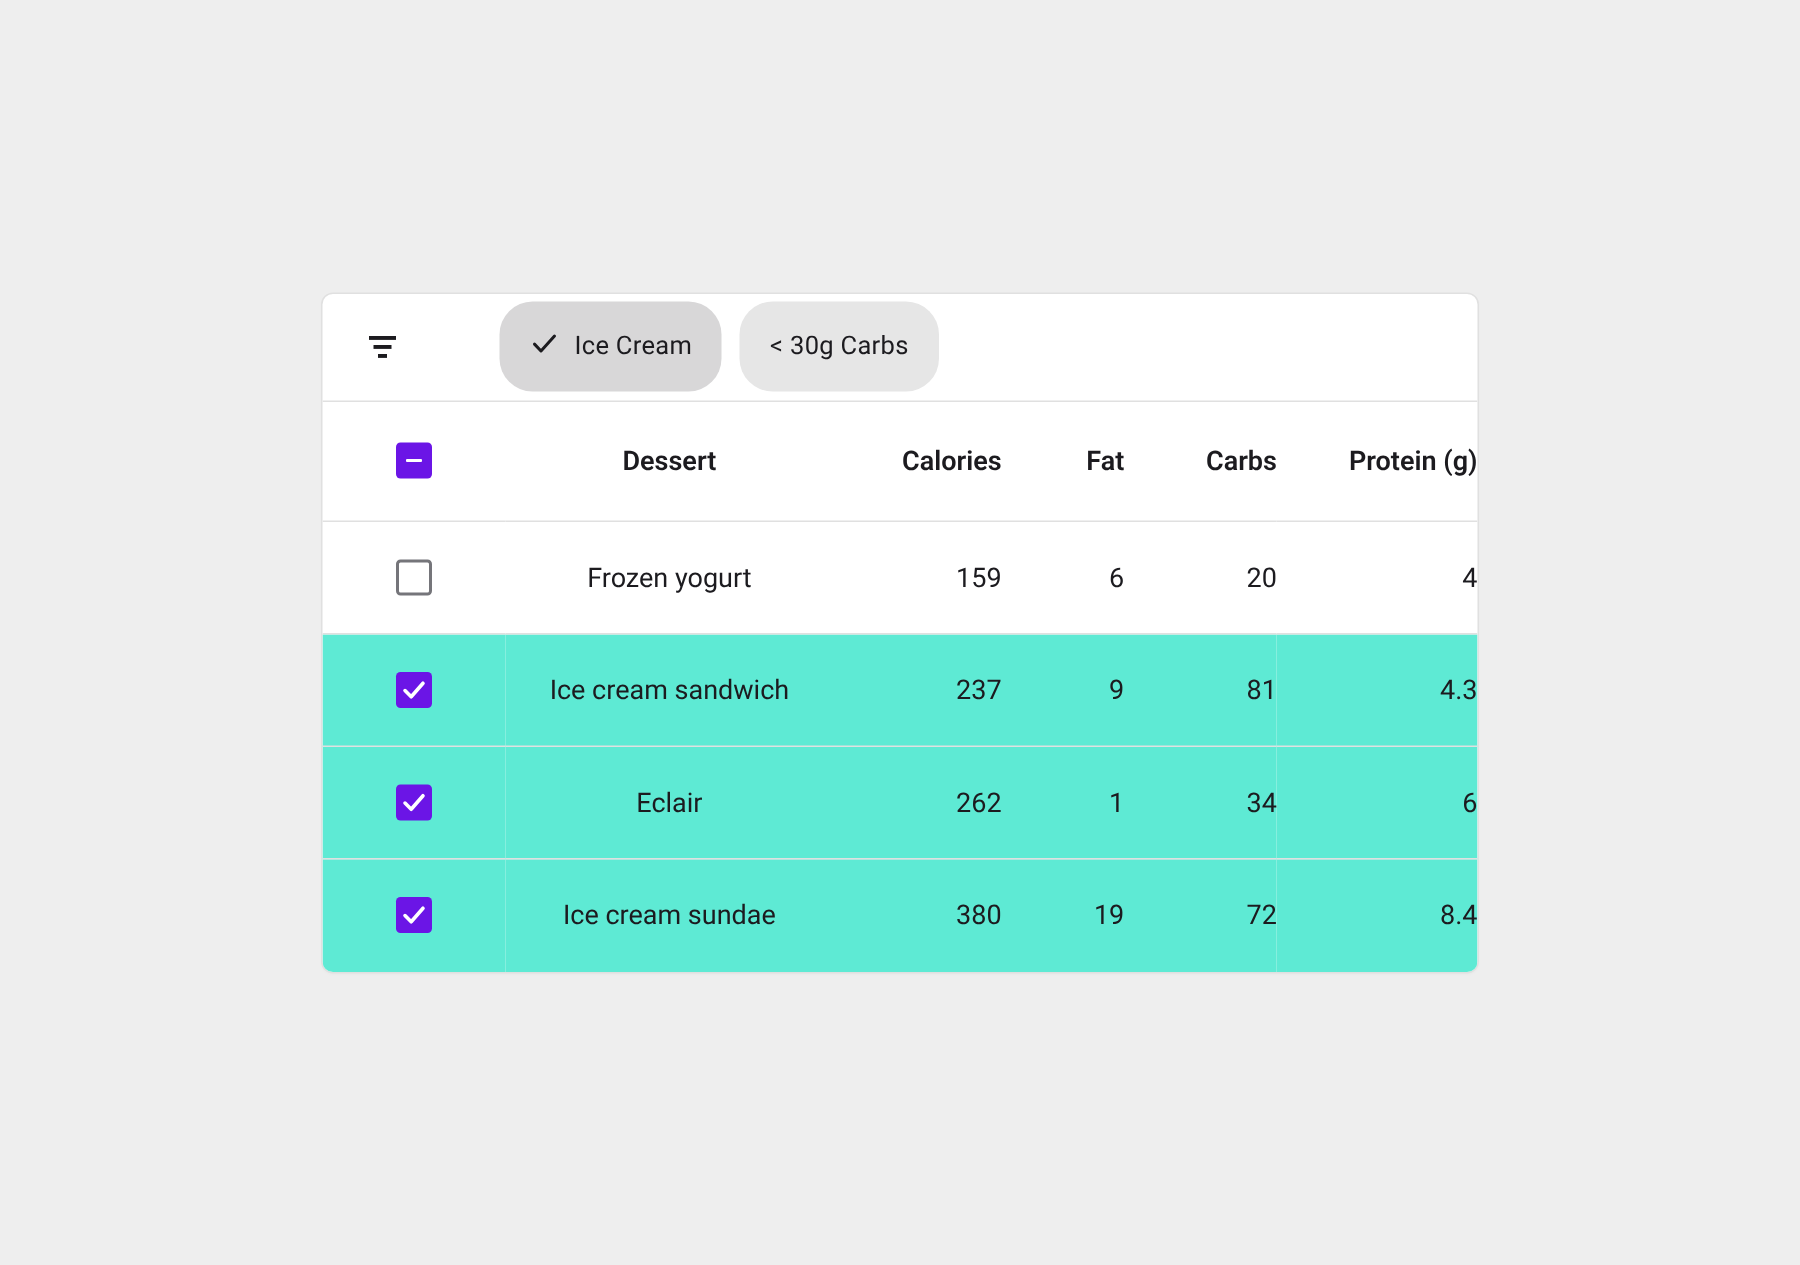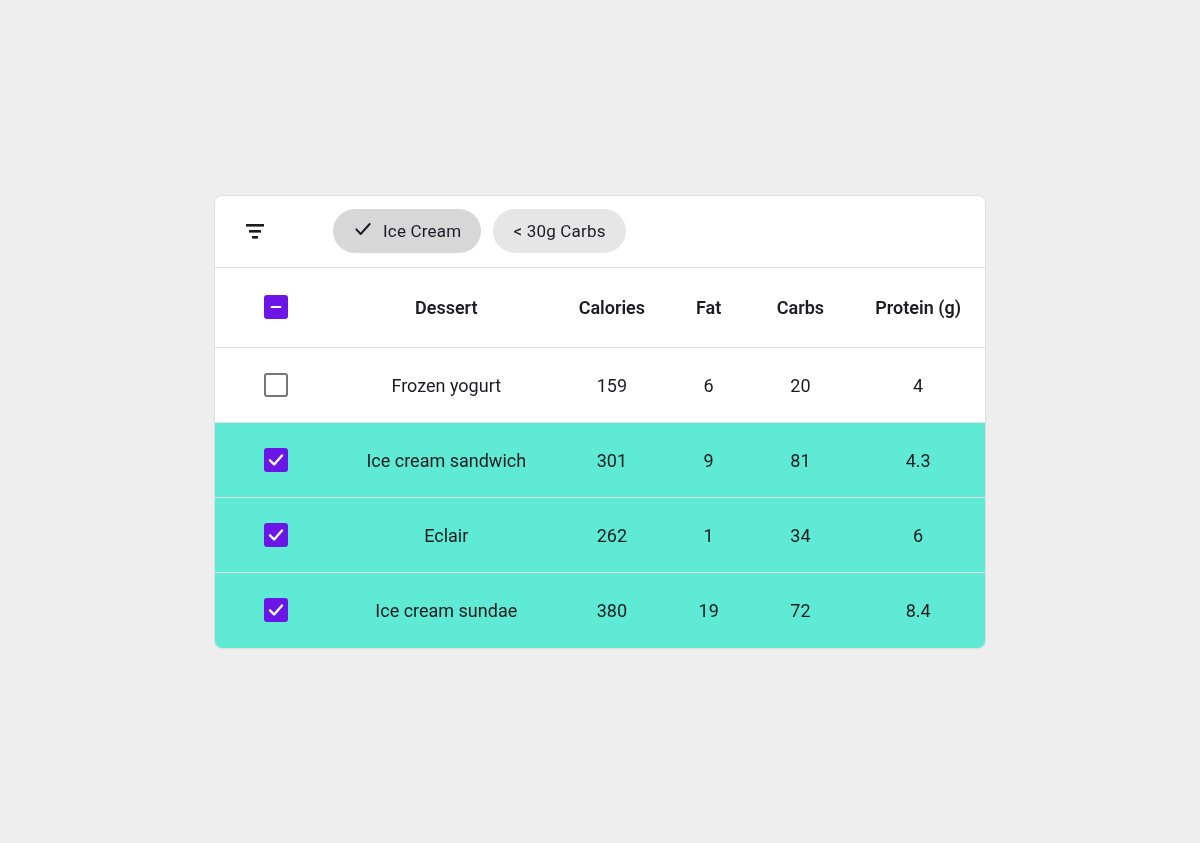--- a/index.html
+++ b/index.html
@@ -43,21 +43,21 @@
     justify-content: center;
     cursor: pointer;
   }
   .chips {
     display: flex;
     align-items: center;
     gap: 12px;
     margin-left: 50px;
   }
   .chip {
-    height: 44px;
+    height: 60px;
     padding: 0 20px;
     border-radius: 22px;
     background: #e6e6e6;
     display: inline-flex;
     align-items: center;
     gap: 10px;
     font-size: 17px;
     color: #1c1b1f;
     cursor: pointer;
     letter-spacing: 0.2px;
@@ -80,21 +80,21 @@
     border-bottom: 1px solid #e0e0e0;
   }
   thead tr {
     height: 80px;
   }
   tbody tr:last-child { border-bottom: none; }
   tbody tr.selected { background: #5eead4; }
 
   th, td {
     padding: 0;
-    text-align: center;
+    text-align: right;
     font-size: 18px;
   }
   th {
     font-weight: 600;
   }
   th.dessert, td.dessert {
     text-align: center;
     padding-left: 0;
   }
   .col-check { width: 122px; text-align: center; }
@@ -194,21 +194,21 @@
 
       <tr class="selected">
         <td class="col-check">
           <span class="cbox checked">
             <svg width="18" height="18" viewBox="0 0 24 24" fill="none" stroke="#ffffff" stroke-width="3.2" stroke-linecap="round" stroke-linejoin="round">
               <polyline points="4 12.5 9.5 18 20 6"></polyline>
             </svg>
           </span>
         </td>
         <td class="dessert">Ice cream sandwich</td>
-        <td>301</td>
+        <td>237</td>
         <td>9</td>
         <td>81</td>
         <td class="col-prot">4.3</td>
       </tr>
 
       <tr class="selected">
         <td class="col-check">
           <span class="cbox checked">
             <svg width="18" height="18" viewBox="0 0 24 24" fill="none" stroke="#ffffff" stroke-width="3.2" stroke-linecap="round" stroke-linejoin="round">
               <polyline points="4 12.5 9.5 18 20 6"></polyline>

